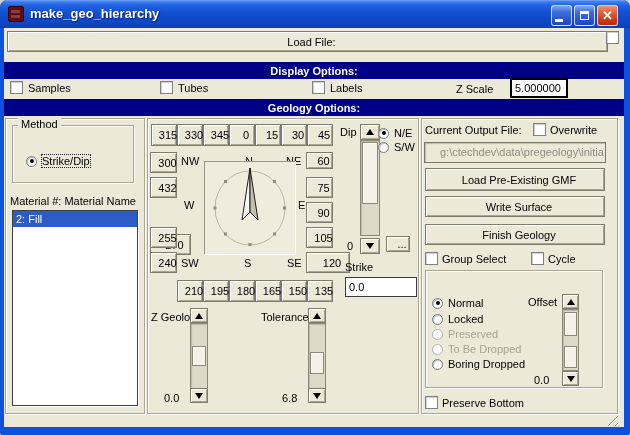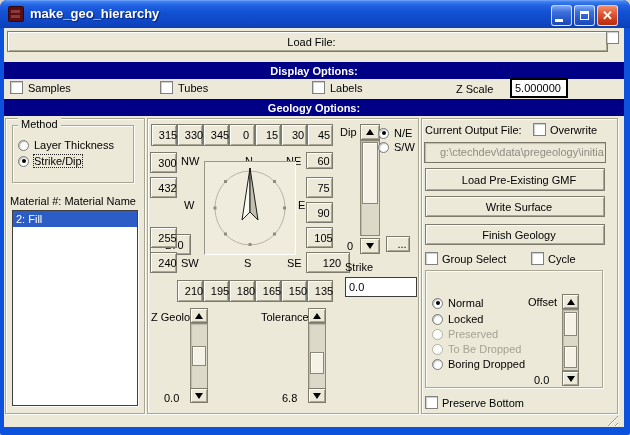--- a/index.html
+++ b/index.html
@@ -77,25 +77,21 @@
     <div class="lbl" style="left:326px;top:54px;">Labels</div>
     <div class="lbl" style="left:452px;top:55px;">Z Scale</div>
     <input class="field bold-border" style="left: 506px; top: 50px; width: 58px; height: 20px;" value="5.000000">
 
     <div class="hdr" style="top:71px;">Geology Options:</div>
 
     <div class="etched" style="left:1px;top:90px;width:140px;height:296px;"></div>
     <div class="etched" style="left:8px;top:97px;width:122px;height:58px;">
       <div class="legend">Method</div>
     </div>
-    <div class="radio-row" style="left:14px;top:111px;">
-      <span class="rdot"></span>
-      <span>Layer Thickness</span>
-    </div>
-    <div class="radio-row" style="left:14px;top:127px;">
+    <div class="radio-row" style="left:22px;top:127px;">
       <span class="rdot checked"></span>
       <span class="focus-dotted">Strike/Dip</span>
     </div>
     <div class="lbl" style="left:6px;top:167px;">Material #: Material Name</div>
     <div class="listbox" style="left:8px;top:182px;width:126px;height:196px;">
       <div class="listitem">2: Fill</div>
     </div>
 
     <div class="etched" style="left:143px;top:90px;width:272px;height:296px;"></div>
 

